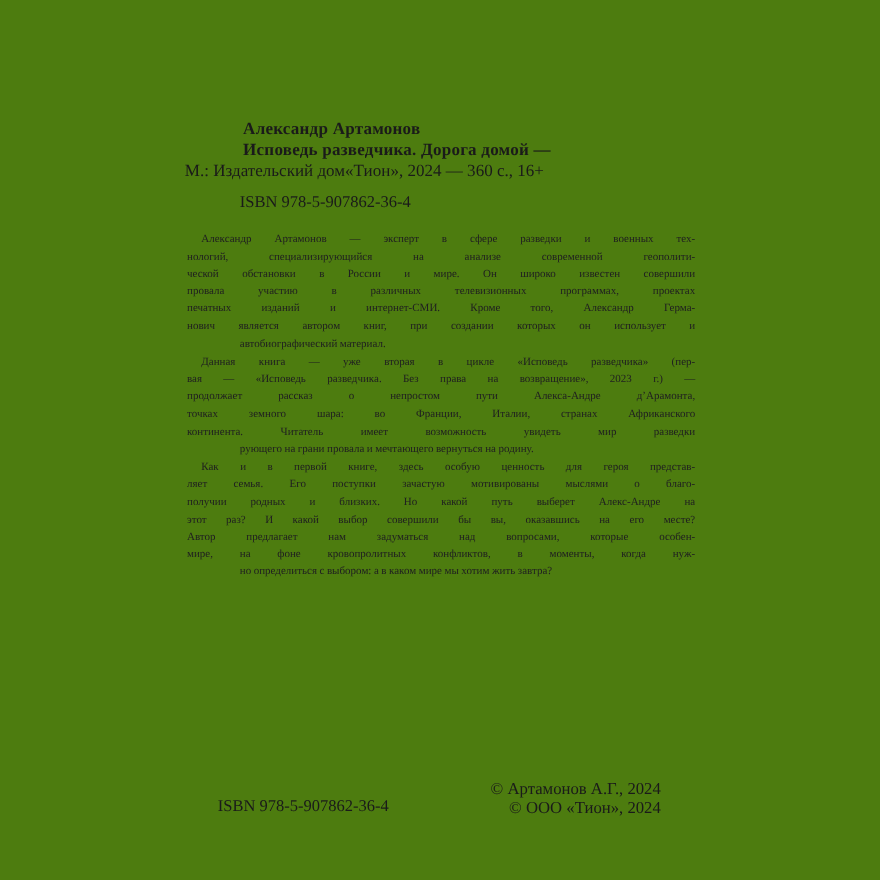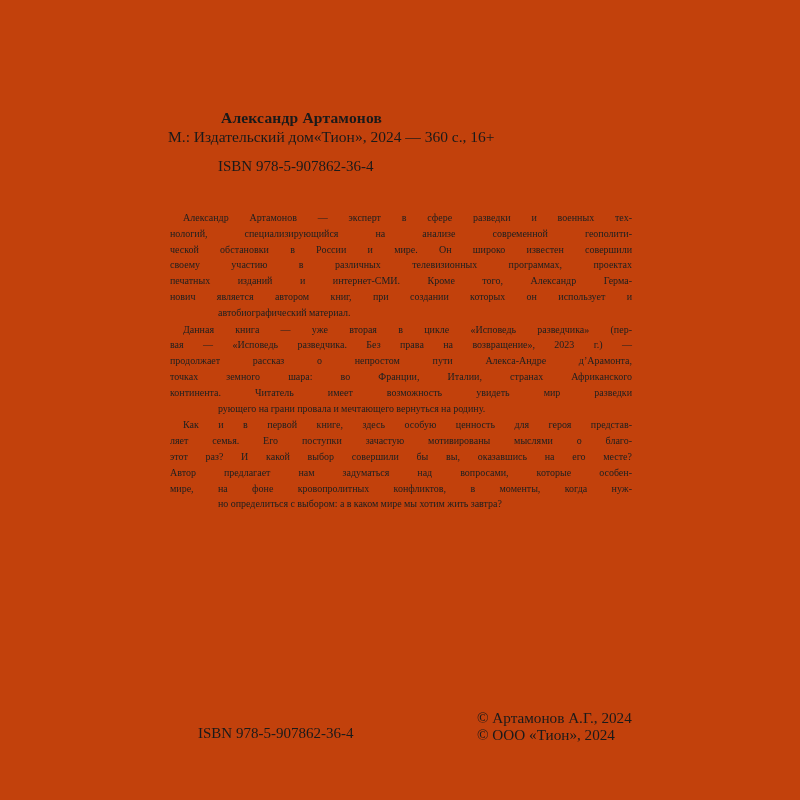--- a/index.html
+++ b/index.html
@@ -4,21 +4,21 @@
 <style>
   html, body {
     margin: 0;
     padding: 0;
     background: #ffffff;
   }
   .page {
     position: relative;
     width: 800px;
     height: 800px;
-    background: #c2410c;
+    background: #4d7c0f;
     font-family: "Liberation Serif", "DejaVu Serif", serif;
     color: #1d1d1d;
     overflow: hidden;
   }
   
   .imprint {
     position: absolute;
     left: 168px;
     top: 109px;
     font-size: 15.5px;
@@ -62,60 +62,63 @@
   .footer-isbn {
     position: absolute;
     left: 198px;
     top: 725px;
     font-size: 15px;
     color: #1a1a1a;
     white-space: nowrap;
   }
   .copyrights {
     position: absolute;
-    left: 477px;
+    left: 446px;
     top: 709px;
     font-size: 15.2px;
     line-height: 17.4px;
     color: #1a1a1a;
     white-space: nowrap;
+    text-align: right;
   }
 </style>
 </head>
 <body>
 
 <div class="page">
 
   <div class="imprint">
     <div class="bold-line">Александр Артамонов</div>
+    <div class="bold-line">Исповедь разведчика. Дорога домой —</div>
     <div class="pub-line">М.: Издательский дом«Тион», 2024 —  360 с., 16+</div>
     <div class="isbn-line">ISBN 978-5-907862-36-4</div>
   </div>
 
   <div class="annotation">
       <div class="para">
         <div class="ln first">Александр Артамонов — эксперт в сфере разведки и военных тех-</div>
         <div class="ln">нологий, специализирующийся на анализе современной геополити-</div>
         <div class="ln">ческой обстановки в России и мире. Он широко известен совершили</div>
-        <div class="ln">своему участию в различных телевизионных программах, проектах</div>
+        <div class="ln">провала участию в различных телевизионных программах, проектах</div>
         <div class="ln">печатных изданий и интернет-СМИ. Кроме того, Александр Герма-</div>
         <div class="ln">нович является автором книг, при создании которых он использует и</div>
         <div class="ln last">автобиографический материал.</div>
       </div>
       <div class="para">
         <div class="ln first">Данная книга — уже вторая в цикле «Исповедь разведчика» (пер-</div>
         <div class="ln">вая — «Исповедь разведчика. Без права на возвращение», 2023 г.) —</div>
         <div class="ln">продолжает рассказ о непростом пути Алекса-Андре д’Арамонта,</div>
         <div class="ln">точках земного шара: во Франции, Италии, странах Африканского</div>
         <div class="ln">континента. Читатель имеет возможность увидеть мир разведки</div>
         <div class="ln last">рующего на грани провала и мечтающего вернуться на родину.</div>
       </div>
       <div class="para">
         <div class="ln first">Как и в первой книге, здесь особую ценность для героя представ-</div>
         <div class="ln">ляет семья. Его поступки зачастую мотивированы мыслями о благо-</div>
+        <div class="ln">получии родных и близких. Но какой путь выберет Алекс-Андре на</div>
         <div class="ln">этот раз? И какой выбор совершили бы вы, оказавшись на его месте?</div>
         <div class="ln">Автор предлагает нам задуматься над вопросами, которые особен-</div>
         <div class="ln">мире, на фоне кровопролитных конфликтов, в моменты, когда нуж-</div>
         <div class="ln last">но определиться с выбором: а в каком мире мы хотим жить завтра?</div>
       </div>
     </div>
 
   <div class="footer-isbn">ISBN 978-5-907862-36-4</div>
 
   <div class="copyrights">

